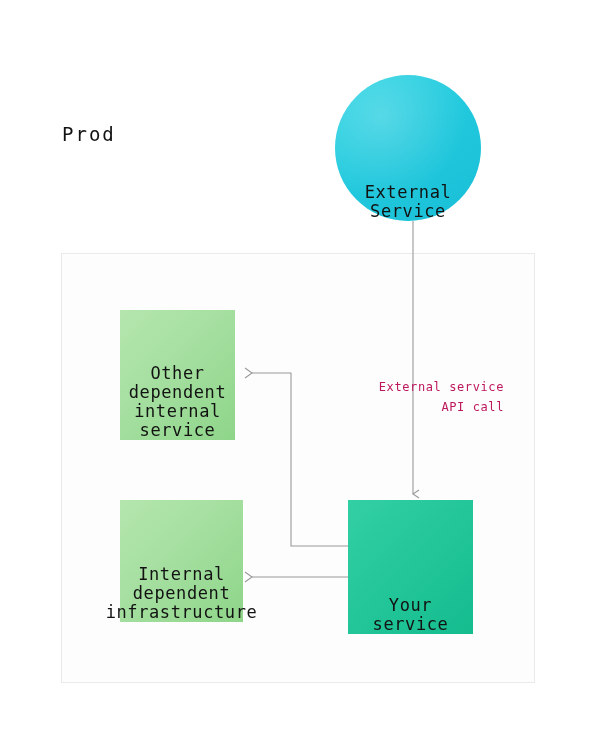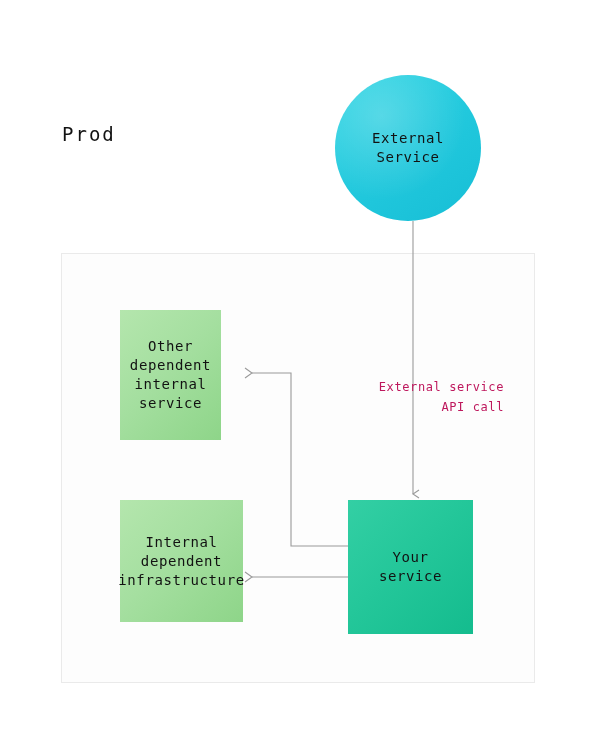--- a/index.html
+++ b/index.html
@@ -37,45 +37,45 @@
     height: 430px;
     border: 1px solid #eaeaea;
     background: #fdfdfd;
     box-sizing: border-box;
   }
 
   
   .node {
     position: absolute;
     display: flex;
-    align-items: center;
+    align-items: flex-end;
     justify-content: center;
     text-align: center;
     color: #121212;
-    font-size: 14px;
+    font-size: 17px;
     line-height: 19px;
     letter-spacing: 0.6px;
     box-sizing: border-box;
   }
 
   #node-external-service {
     left: 335px;
     top: 75px;
     width: 146px;
     height: 146px;
     border-radius: 50%;
     background:
       radial-gradient(circle at 32% 28%, rgba(255,255,255,0.22) 0%, rgba(255,255,255,0) 58%),
       linear-gradient(145deg, #2fd5e4 0%, #22c9dd 48%, #17bed6 100%);
   }
 
   #node-other-dependent {
     left: 120px;
     top: 310px;
-    width: 101px;
+    width: 115px;
     height: 130px;
     background:
       linear-gradient(135deg, #b4e6ad 0%, #a5dfa0 45%, #8ed589 100%);
   }
 
   #node-internal-infra {
     left: 120px;
     top: 500px;
     width: 123px;
     height: 122px;

